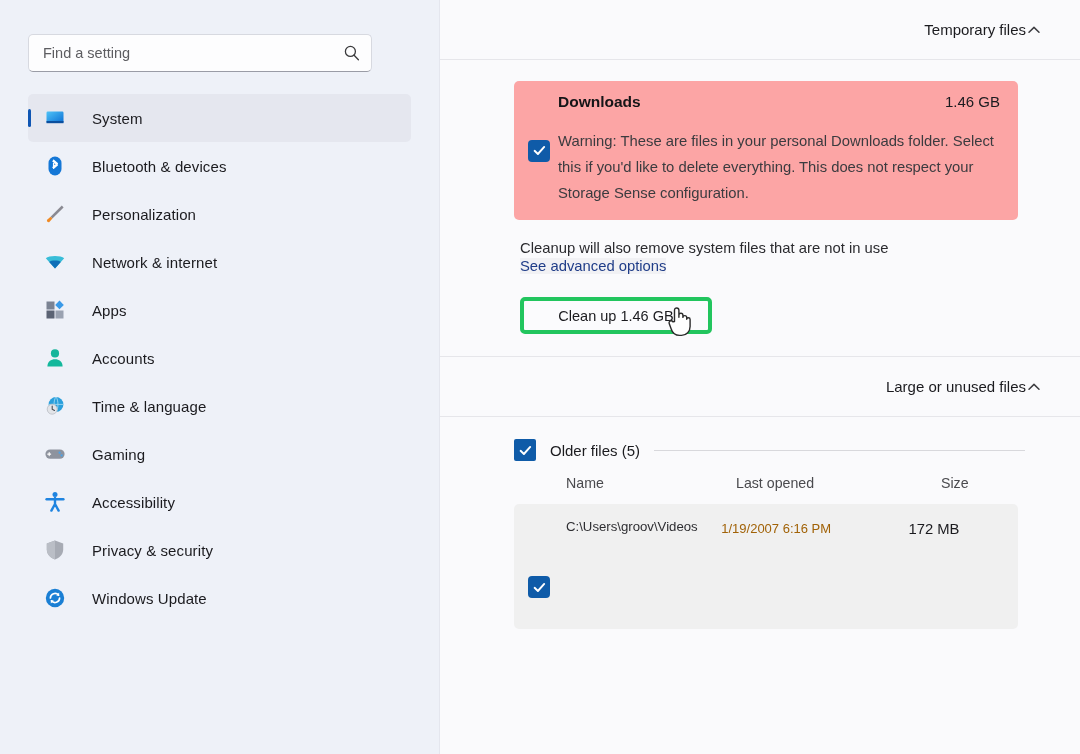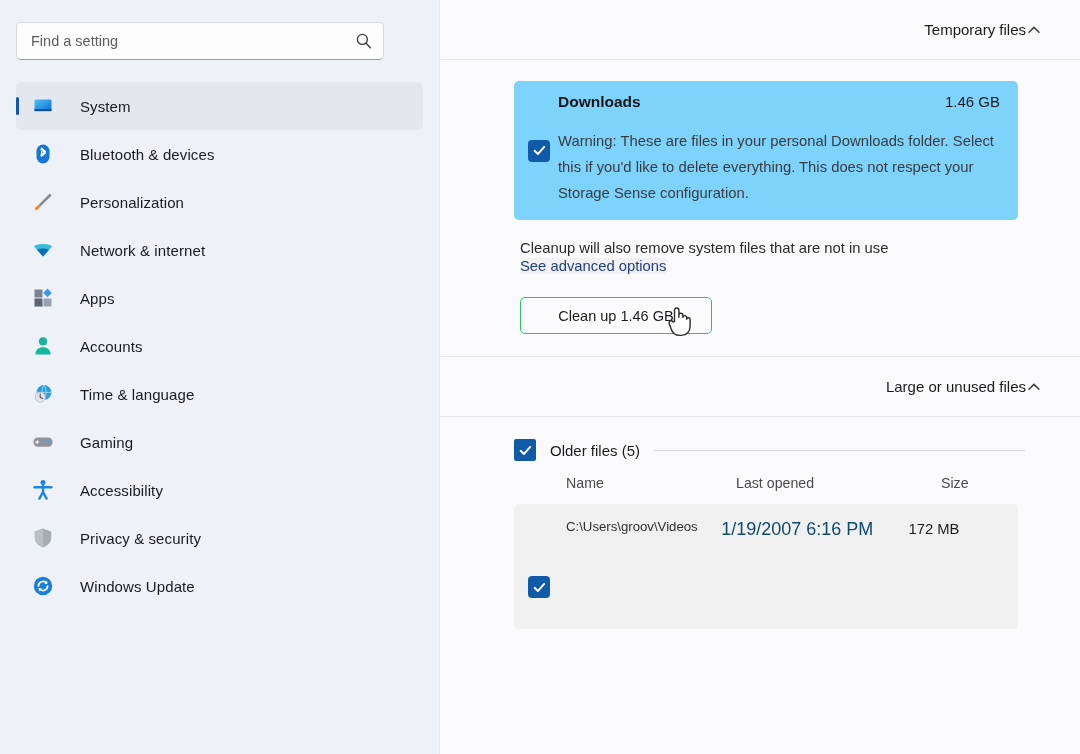--- a/index.html
+++ b/index.html
@@ -15,21 +15,21 @@
     display: flex;
     background: #fff;
   }
 
   
   .sidebar {
     width: 440px;
     height: 754px;
     background: #eef1f8;
     border-right: 1px solid #e4e6ee;
-    padding: 0;
+    padding: 12px;
     position: relative;
     flex: 0 0 440px;
   }
   .search-wrap {
     margin: 22px 55px 0 16px;
     position: relative;
   }
   .search-box {
     height: 38px;
     background: #fdfdfe;
@@ -108,21 +108,21 @@
   .chevron { width: 16px; height: 16px; }
   .divider {
     height: 1px;
     background: #e6e6ea;
     width: 100%;
   }
   .section-body { padding: 0; }
 
   
   .card {
-    background: #7dd3fc;
+    background: #fca5a5;
     border-radius: 5px;
     margin: 21px 62px 0 74px;
     padding: 12px 18px 14px 44px;
     position: relative;
   }
   .card-topline {
     display: flex;
     justify-content: space-between;
     align-items: baseline;
   }
@@ -169,21 +169,21 @@
     color: #1f3c88;
     background: #f1f1f4;
     text-decoration: none;
     cursor: pointer;
   }
   .btn {
     margin: 22px 0 0 80px;
     height: 37px;
     min-width: 192px;
     background: #fbfbfd;
-    border: 1px solid #22c55e;
+    border: 4px solid #22c55e;
     border-radius: 5px;
     font-family: "Liberation Sans", sans-serif;
     font-size: 14.5px;
     color: #1b1b1f;
     cursor: pointer;
     display: inline-flex;
     align-items: center;
     justify-content: center;
     padding: 0 18px;
   }
@@ -237,22 +237,22 @@
     line-height: 26px;
     color: #1b1b1f;
   }
   .file-path {
     font-size: 13.2px;
     color: #2e2e32;
     line-height: 22px;
   }
   .file-opened {
     width: 205px;
-    font-size: 18px;
-    color: #0c4a6e;
+    font-size: 13px;
+    color: #a16207;
     line-height: 26px;
   }
   .file-size {
     width: 120px;
     font-size: 14.8px;
     color: #1b1b1f;
     line-height: 26px;
   }
 
   

